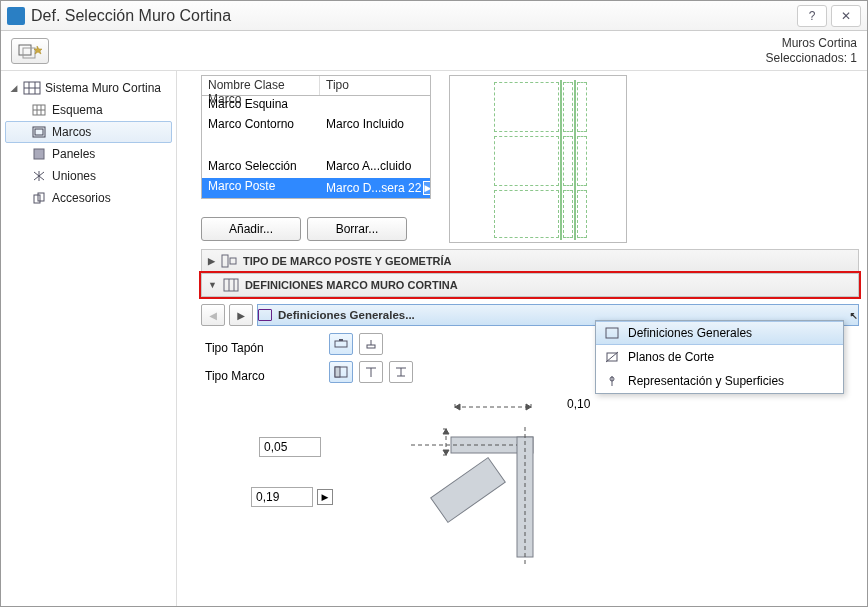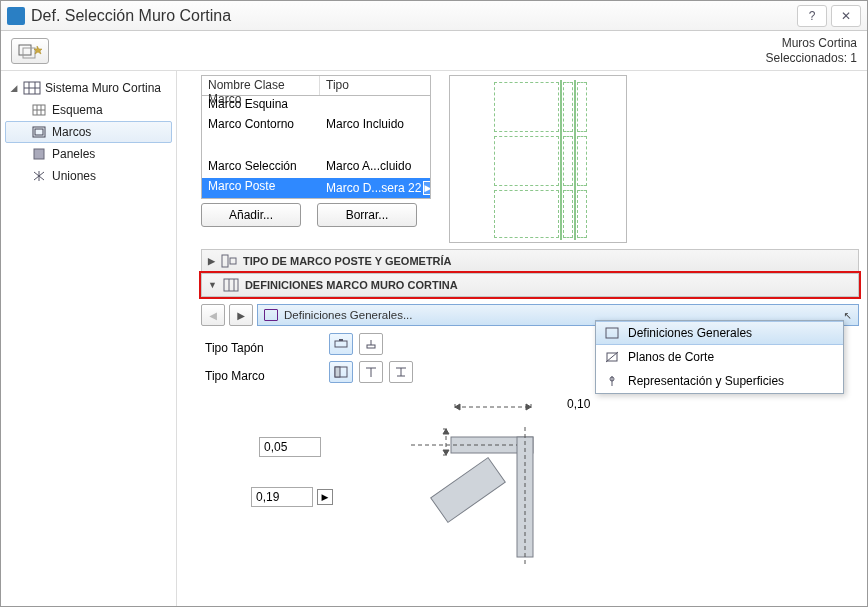--- a/index.html
+++ b/index.html
@@ -33,37 +33,37 @@
 .thead .th:first-child { width: 118px; border-right: 1px solid #ddd; }
 .thead .th:last-child { flex: 1; }
 .trow { display: flex; height: 20px; }
 .trow .td { padding: 1px 6px; font-size: 12px; white-space: nowrap; overflow: hidden; }
 .trow .td:first-child { width: 118px; }
 .trow .td:last-child { flex: 1; }
 .trow.gap { height: 22px; }
 .trow.selected { background: #2f89ff; color: #fff; }
 .trow .arrowbox { width: 14px; height: 14px; border: 1px solid #fff; background: rgba(255,255,255,0.18); display: inline-flex; align-items: center; justify-content: center; margin-left: 2px; font-size: 9px; }
 
-.btnrow { display: flex; gap: 16px; margin-top: 4px; }
+.btnrow { display: flex; gap: 6px; margin-top: 18px; }
 .btn { width: 100px; height: 24px; border: 1px solid #999; border-radius: 3px; background: linear-gradient(#fff,#eee); font-size: 12px; cursor: pointer; display: flex; align-items: center; justify-content: center; }
 
 .preview { width: 178px; height: 168px; border: 1px solid #bbb; background: #fff; position: relative; }
 .preview .pline { position: absolute; background: #8cc78c; }
 .preview .glass { position: absolute; border: 1px dashed #8cc78c; }
 
 .accordion { margin-top: 6px; }
 .acc-head { display: flex; align-items: center; height: 24px; border: 1px solid #c7c7c7; background: linear-gradient(#f6f6f6,#ececec); padding: 0 6px; font-size: 11px; font-weight: bold; color: #333; cursor: pointer; gap: 6px; }
 .acc-head .tri { font-size: 9px; color: #555; }
 .acc-head .hicon { width: 16px; height: 14px; display: inline-block; }
 .acc-head.highlight { outline: 2px solid #d11; outline-offset: 0; }
 
 .navrow { display: flex; align-items: center; height: 24px; gap: 4px; margin-top: 6px; }
 .navrow .navbtn { width: 24px; height: 22px; border: 1px solid #aaa; background: linear-gradient(#fff,#eee); display: flex; align-items: center; justify-content: center; cursor: pointer; font-size: 10px; color: #555; border-radius: 2px; }
 .navrow .navbtn.disabled { color: #bbb; cursor: default; }
-.navrow .navsel { flex: 1; height: 22px; border: 1px solid #7fa8d8; background: linear-gradient(#eaf3fb,#cde3f6); display: flex; align-items: center; padding: 0 6px; font-weight: normal; font-size: 11.5px; color: #333; cursor: pointer; }
+.navrow .navsel { flex: 1; height: 22px; border: 1px solid #7fa8d8; background: linear-gradient(#eaf3fb,#cde3f6); display: flex; align-items: center; padding: 0 0; font-weight: bold; font-size: 11.5px; color: #333; cursor: pointer; }
 .navrow .navsel .nicon { width: 14px; height: 12px; border: 1px solid #628; border-radius: 1px; margin-right: 6px; display: inline-block; }
 .navrow .navsel .dropcur { margin-left: auto; font-size: 10px; }
 
 .formrow { display: flex; align-items: flex-end; height: 28px; gap: 14px; padding-left: 4px; }
 .formrow .flabel { width: 110px; font-size: 12px; }
 .togglegrp { display: flex; gap: 6px; }
 .toggle { width: 24px; height: 22px; border: 1px solid #aaa; border-radius: 2px; background: #fff; display: flex; align-items: center; justify-content: center; cursor: pointer; }
 .toggle.active { border: 1px solid #7fa8d8; background: linear-gradient(#eef7ff,#d6e9fa); }
 
 .diagram { position: relative; height: 210px; margin-top: 4px; }
@@ -149,20 +149,29 @@
       </div>
       <div class="tree-row child">
         <span class="ticon">
             <svg width="14" height="12">
               <line x1="2" y1="2" x2="12" y2="10" stroke="#556"></line>
               <line x1="12" y1="2" x2="2" y2="10" stroke="#556"></line>
               <line x1="7" y1="1" x2="7" y2="11" stroke="#556"></line>
             </svg>
           </span>
         <span class="label">Uniones</span>
+      </div>
+      <div class="tree-row child">
+        <span class="ticon">
+            <svg width="14" height="12">
+              <rect x="2" y="3" width="6" height="8" fill="none" stroke="#556"></rect>
+              <rect x="6" y="1" width="6" height="8" fill="none" stroke="#556"></rect>
+            </svg>
+          </span>
+        <span class="label">Accesorios</span>
       </div>
     </div>
 
     <div class="main">
       <div class="upper">
         <div>
           <div class="tablewrap">
             <div class="thead">
               <div class="th">Nombre Clase Marco</div>
               <div class="th">Tipo</div>

